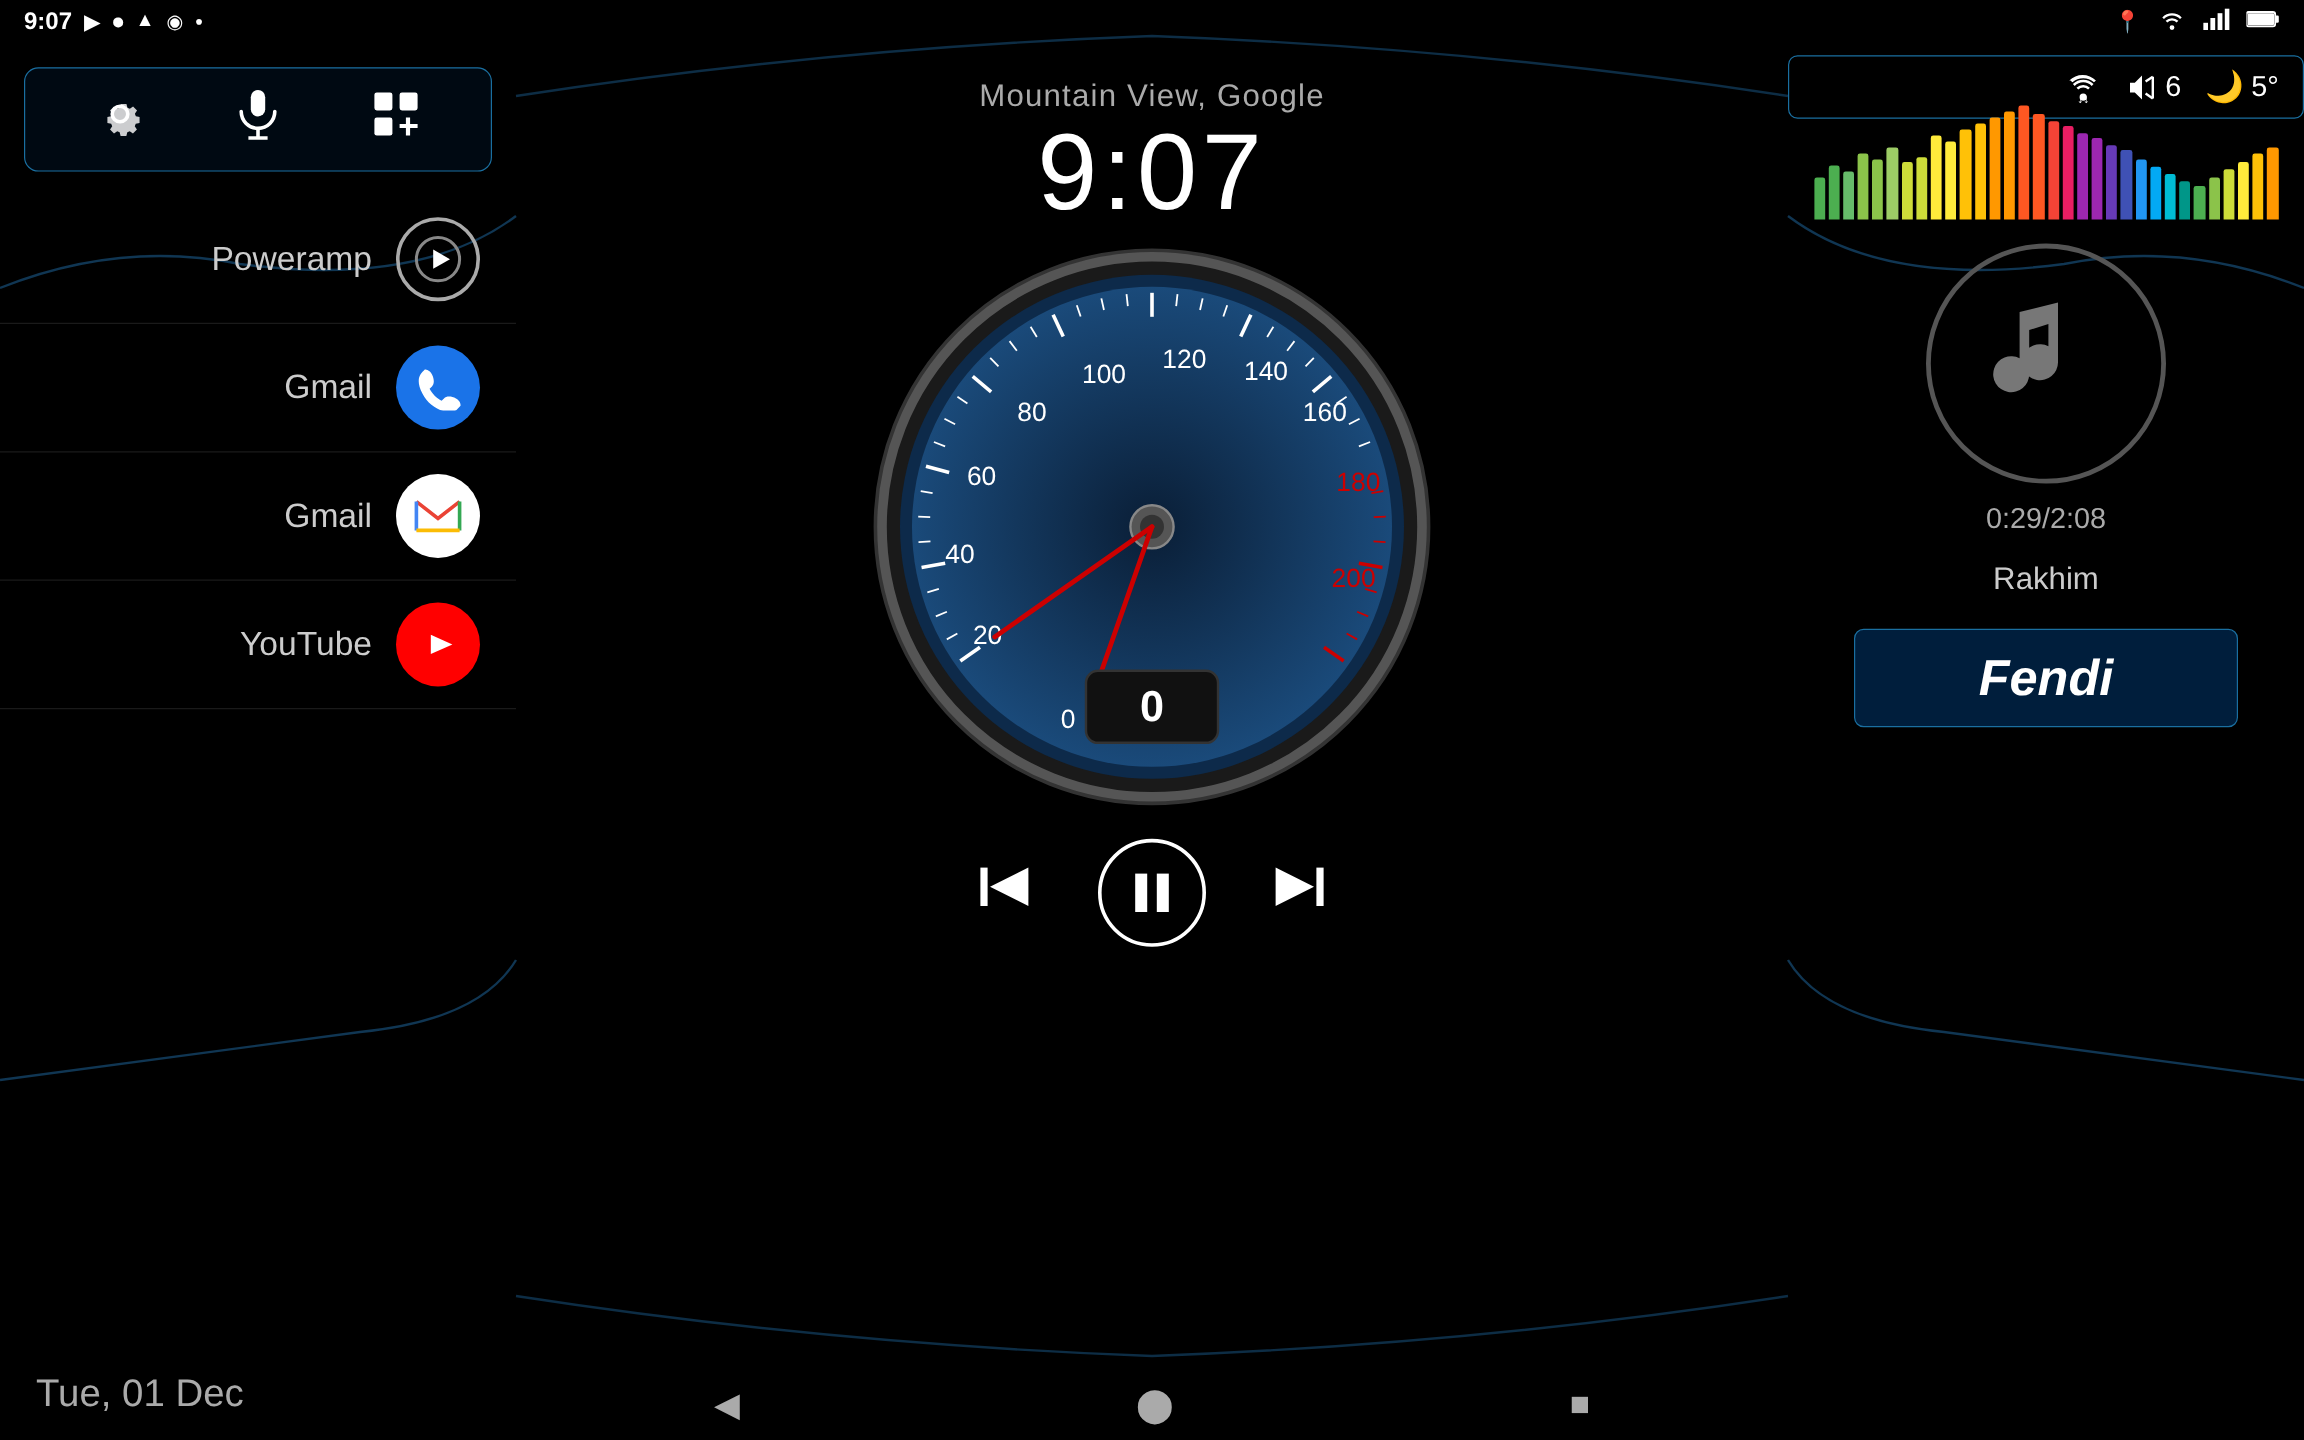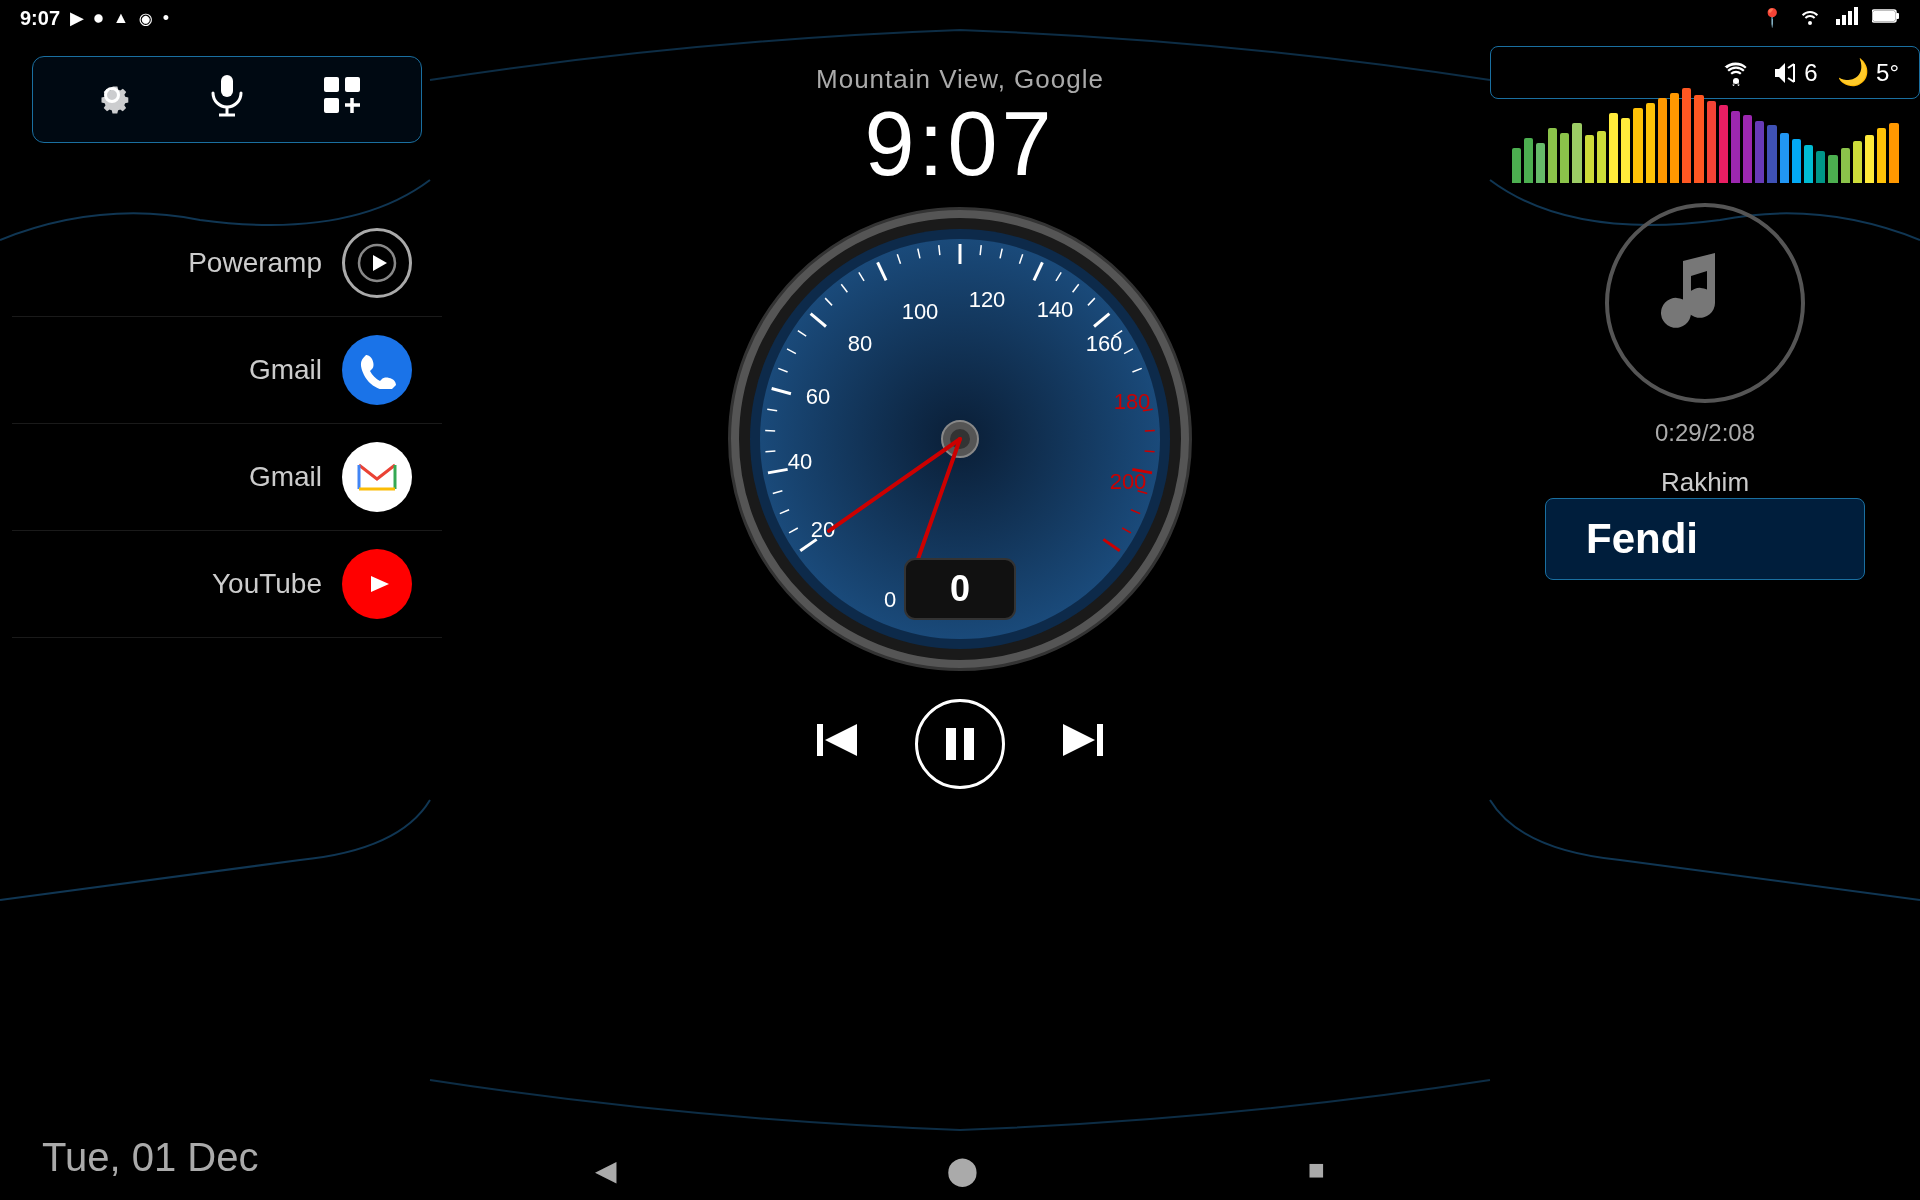--- a/index.html
+++ b/index.html
@@ -43,27 +43,26 @@
       top: 0; left: 0;
       width: 100%; height: 100%;
       pointer-events: none;
       z-index: 1;
     }
 
     
     #left-panel {
       position: absolute;
       top: 36px;
-      left: 12px;
+      left: 0;
       width: 430px;
       height: calc(100% - 36px);
       display: flex;
       flex-direction: column;
       z-index: 2;
-      gap: 47px;
     }
 
     
     #toolbar {
       margin: 20px 20px 10px 20px;
       border: 1.5px solid #1a6fa0;
       border-radius: 12px;
       display: flex;
       align-items: center;
       justify-content: space-around;
@@ -112,21 +111,21 @@
       border: 3px solid #aaa;
       border-radius: 50%;
     }
     .icon-phone { background: #1a73e8; }
     .icon-gmail { background: #fff; }
     .icon-youtube { background: #ff0000; }
 
     
     #date-display {
       padding: 20px 30px;
-      font-size: 40px;
+      font-size: 32px;
       color: #aaa;
       font-weight: 300;
     }
 
     
     #center-panel {
       position: absolute;
       top: 36px;
       left: 430px;
       right: 430px;
@@ -275,25 +274,27 @@
     #artist-name {
       font-size: 26px;
       color: #ccc;
       margin-top: 20px;
     }
     #song-name-box {
       background: rgba(0,60,120,0.5);
       border: 1.5px solid #1a6fa0;
       border-radius: 8px;
       padding: 16px 40px;
-      margin-top: 0;
+      margin-top: 26px;
       font-size: 42px;
       font-weight: bold;
       color: #fff;
       min-width: 320px;
+      text-align: center;
+      font-style: italic;
     }
 
     
     #speedo-svg {
       width: 100%;
       height: 100%;
     }
   </style>
 </head>
 <body>

